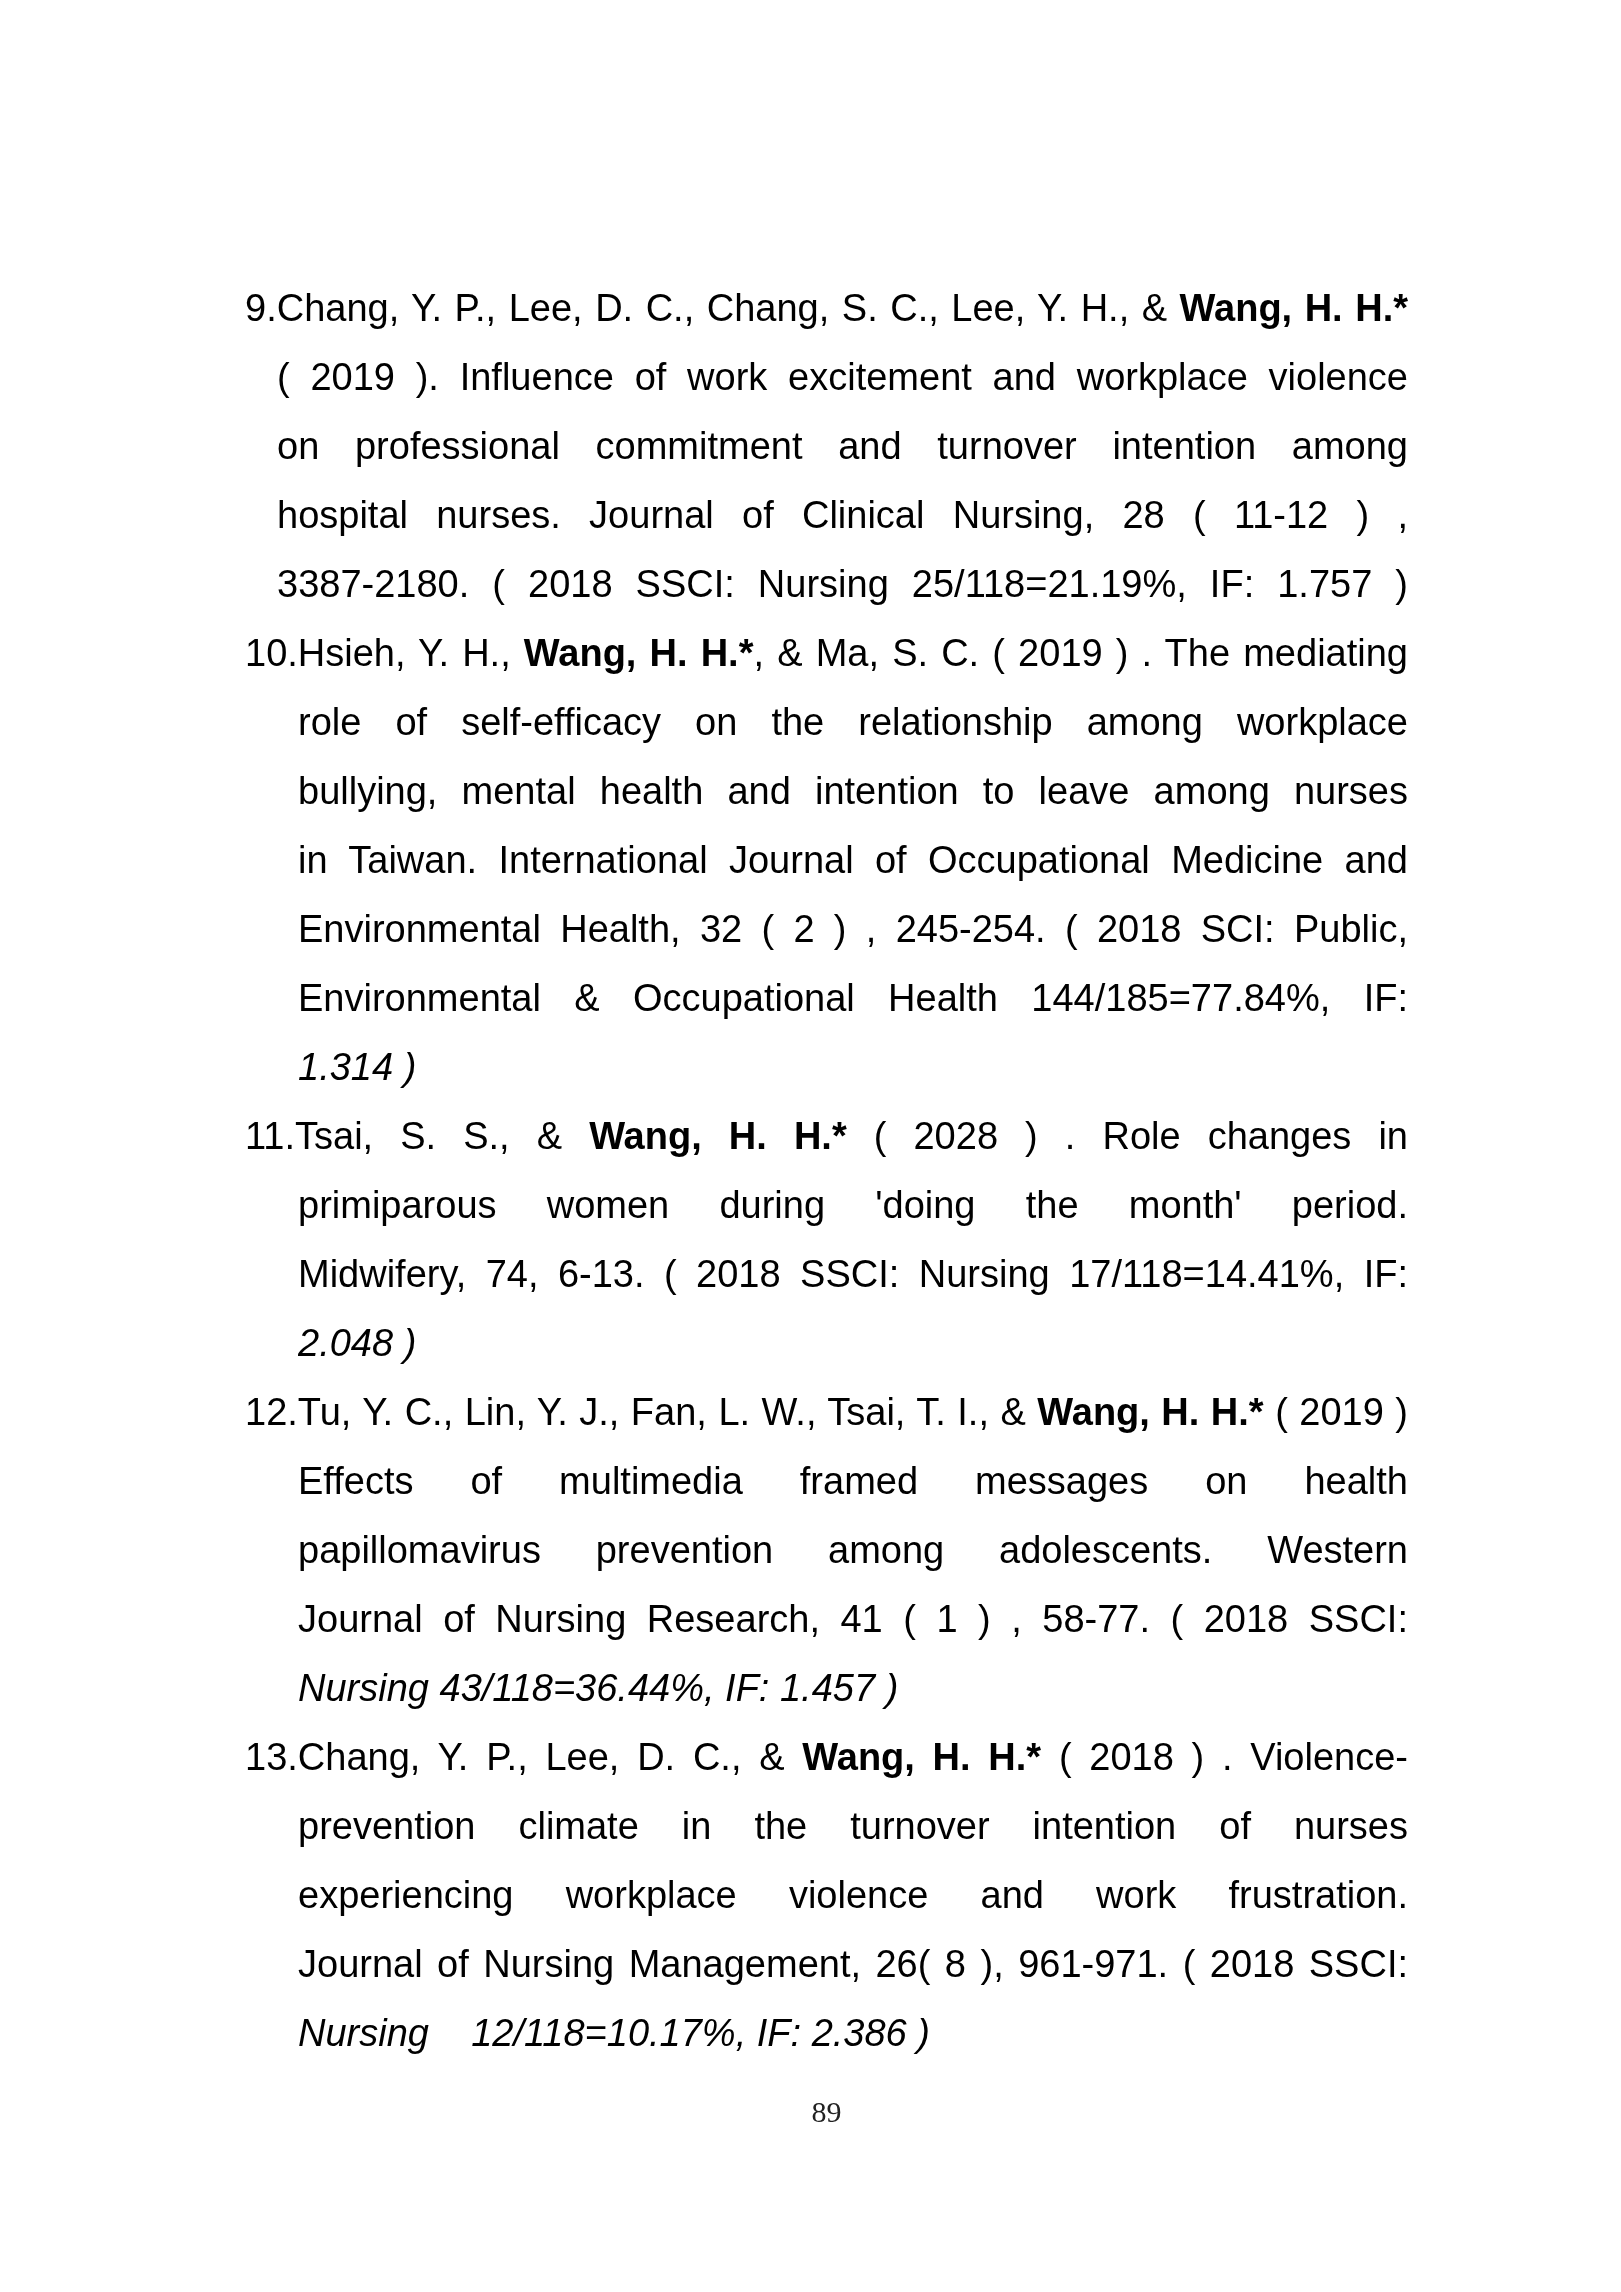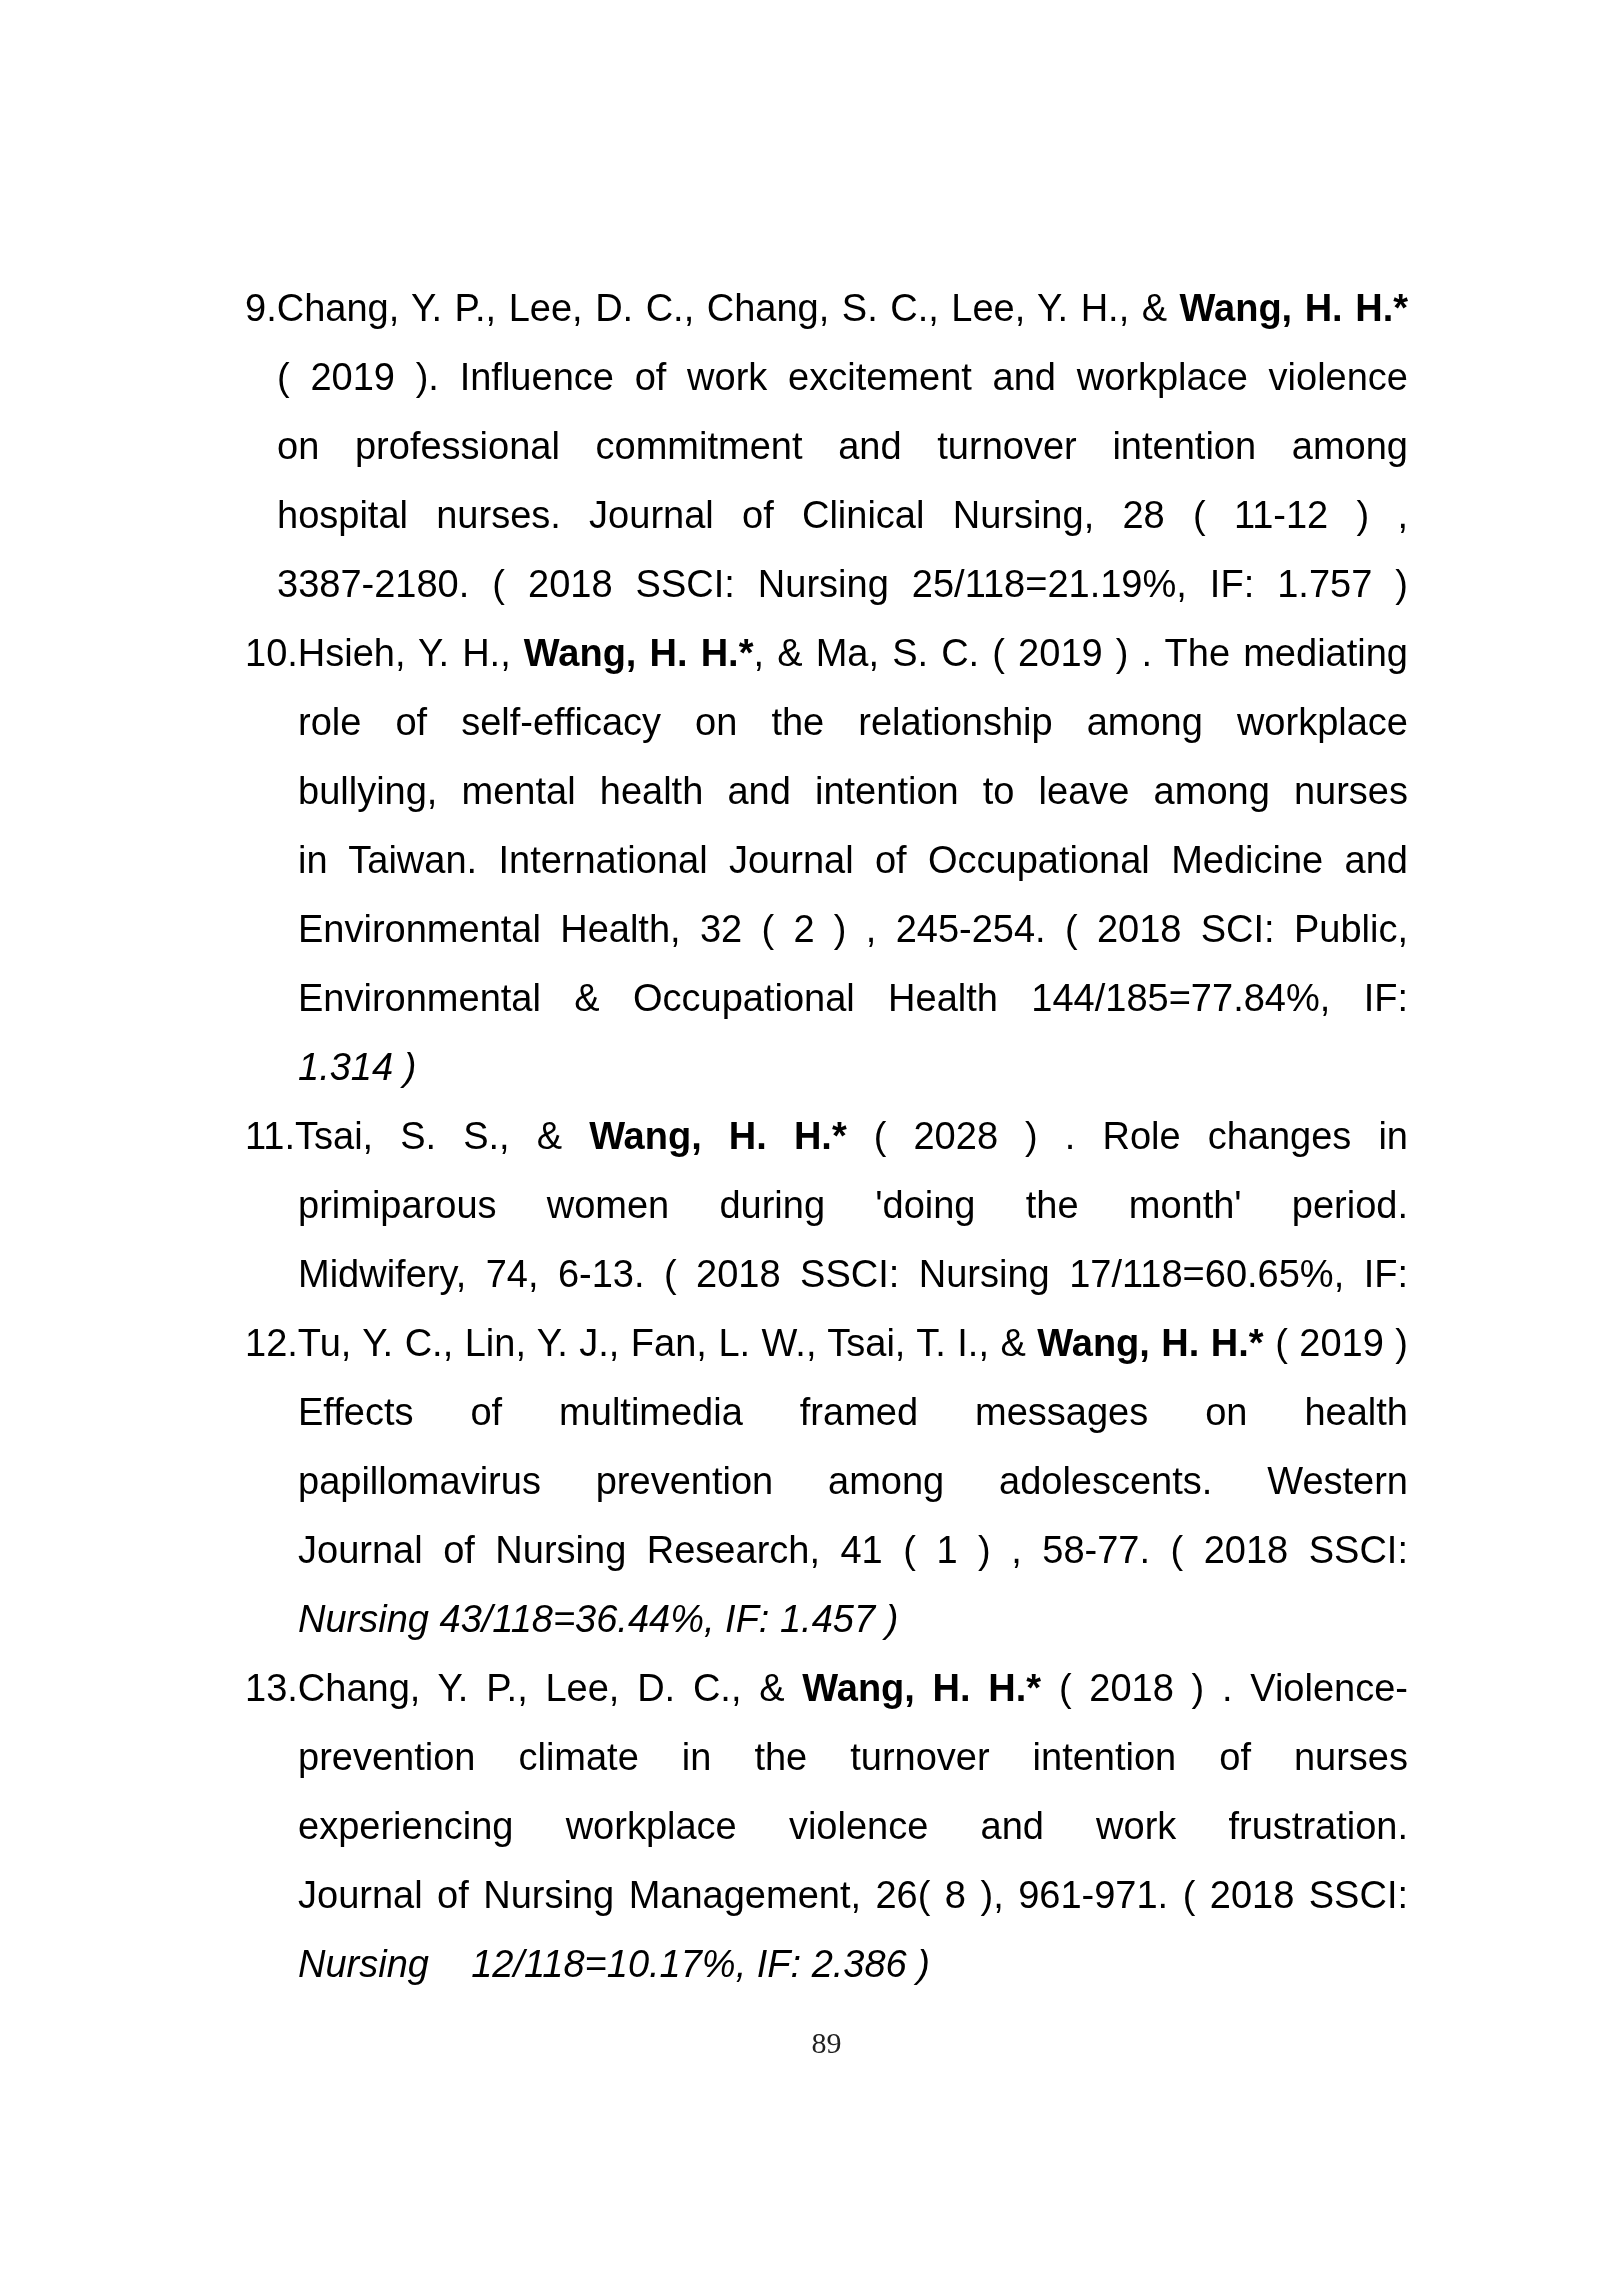--- a/index.html
+++ b/index.html
@@ -61,21 +61,22 @@
     <div class="line">bullying, mental health and intention to leave among nurses</div>
     <div class="line">in Taiwan. International Journal of Occupational Medicine and</div>
     <div class="line">Environmental Health, 32 ( 2 ) , 245-254.  ( 2018 SCI: Public,</div>
     <div class="line">Environmental &amp; Occupational Health 144/185=77.84%, IF:</div>
     <div class="line left-last">1.314 )</div>
   </div>
 
   <div class="entry" style="--hang:53px">
     <div class="line first"><span>11.Tsai, S. S., &amp; </span><b>Wang, H. H.*</b><span>  ( 2028 ) . Role changes in</span></div>
     <div class="line">primiparous women during 'doing the month' period.</div>
-    <div class="line">Midwifery, 74, 6-13.  ( 2018 SSCI: Nursing 17/118=60.65%, IF:</div>
+    <div class="line">Midwifery, 74, 6-13.  ( 2018 SSCI: Nursing 17/118=14.41%, IF:</div>
+    <div class="line left-last">2.048 )</div>
   </div>
 
   <div class="entry" style="--hang:53px">
     <div class="line first"><span>12.Tu, Y. C., Lin, Y. J., Fan, L. W., Tsai, T. I., &amp; </span><b>Wang, H. H.*</b><span>  ( 2019 ) .</span></div>
     <div class="line">Effects of multimedia framed messages on health</div>
     <div class="line">papillomavirus prevention among adolescents. Western</div>
     <div class="line">Journal of Nursing Research, 41 ( 1 ) , 58-77.  ( 2018 SSCI:</div>
     <div class="line left-last">Nursing 43/118=36.44%, IF: 1.457 )</div>
   </div>
 

